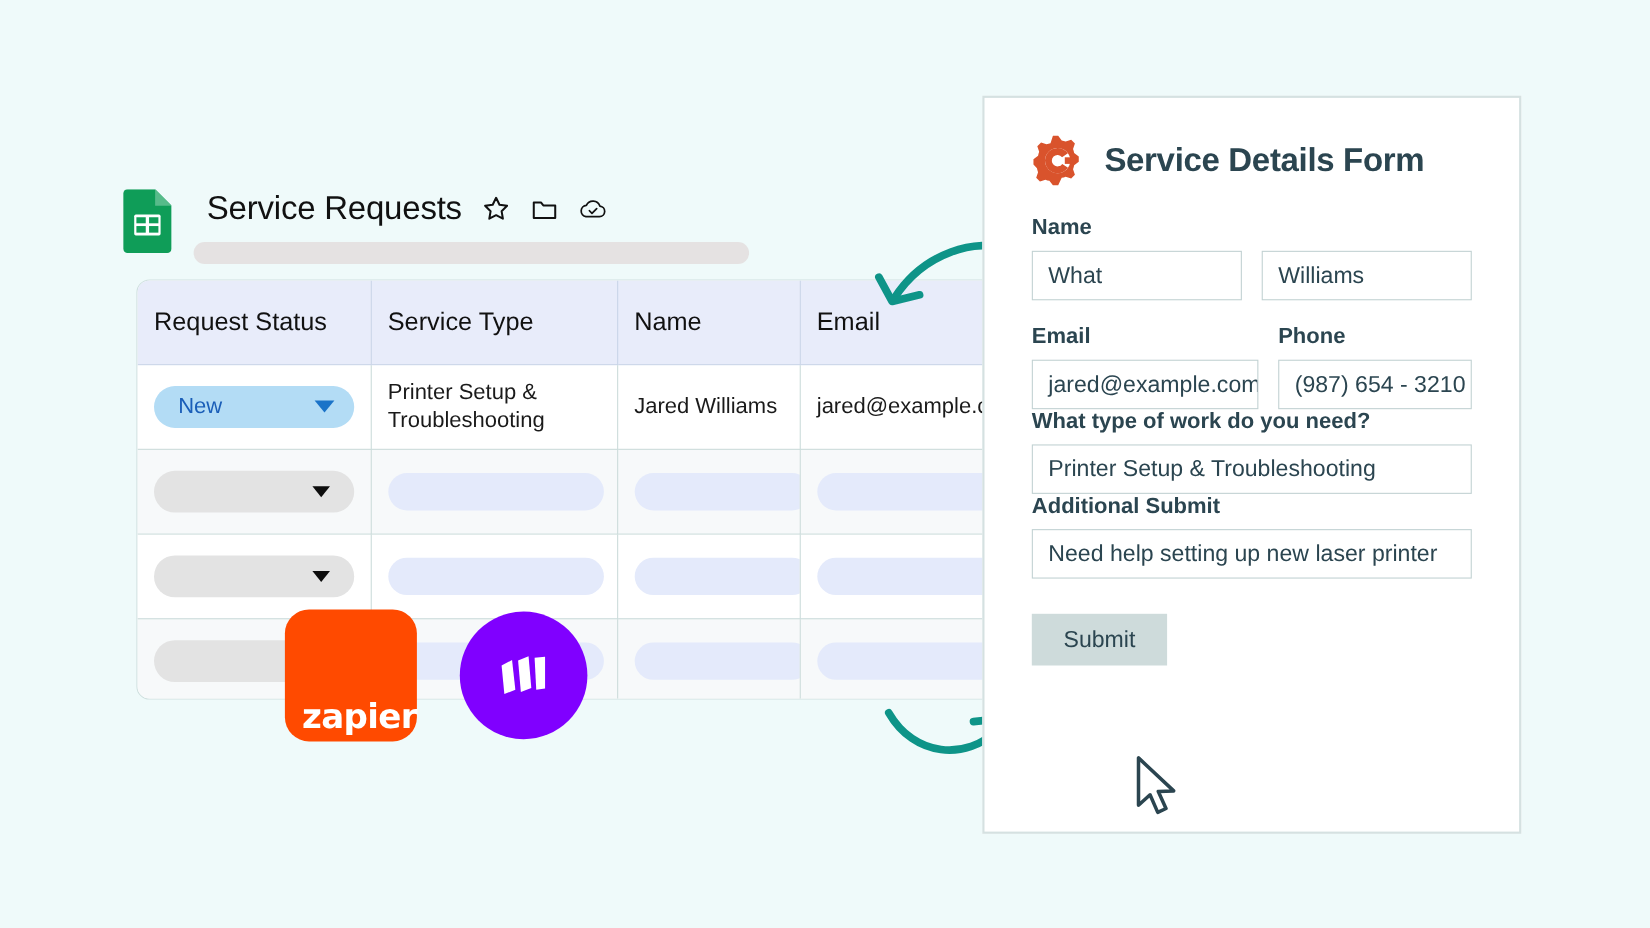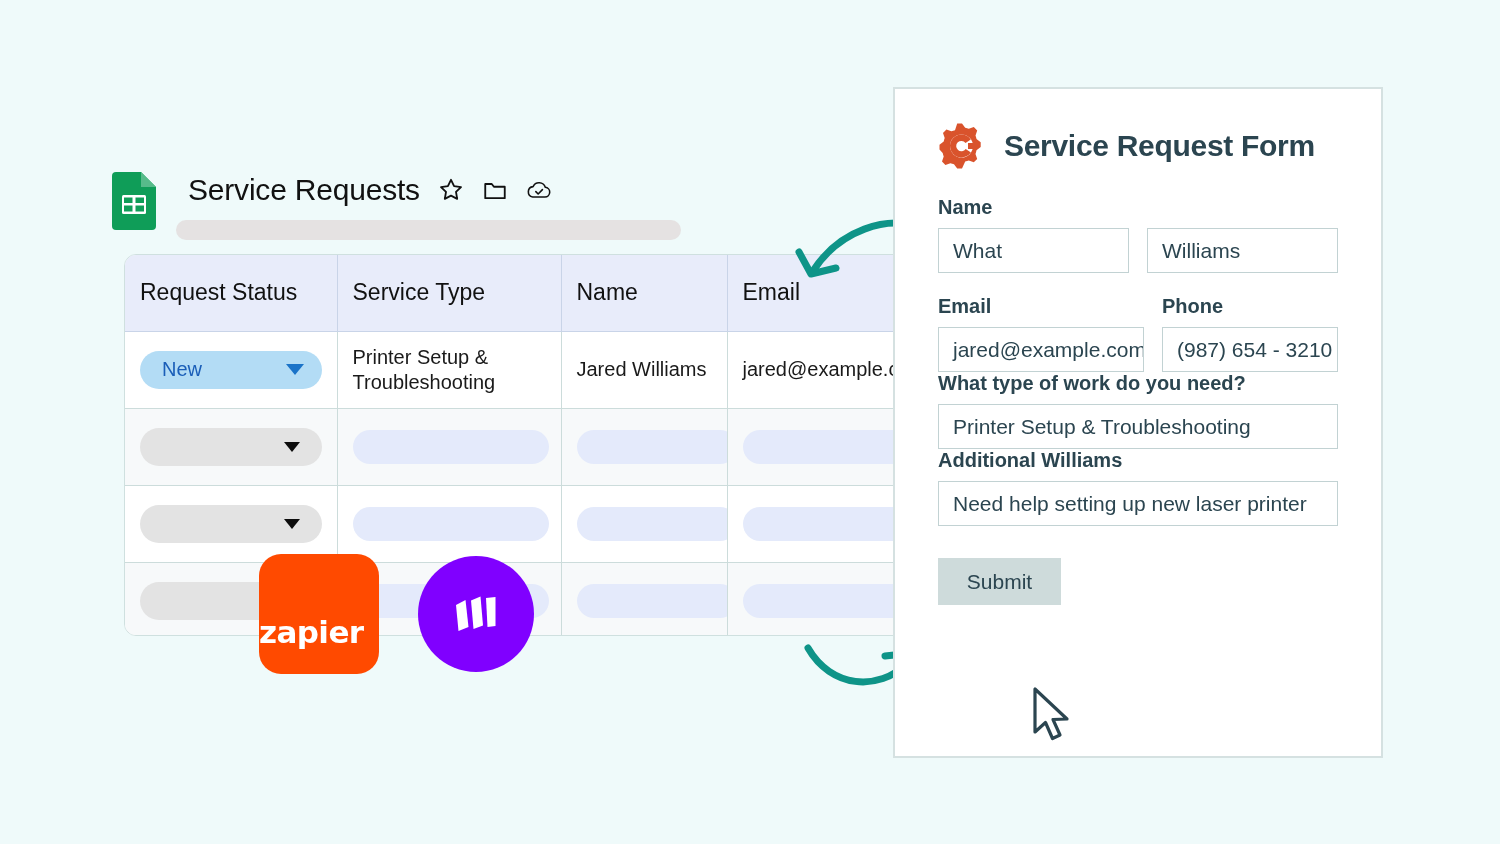--- a/index.html
+++ b/index.html
@@ -175,22 +175,22 @@
 
   
   .zapier-logo {
     position: absolute;
     left: 259px; top: 554px;
     width: 120px; height: 120px;
     background: #ff4a00;
     border-radius: 22px;
     display: flex;
     align-items: flex-end;
-    justify-content: flex-start;
-    padding-bottom: 24px;
+    justify-content: flex-end;
+    padding-bottom: 4px;
     z-index: 6;
   }
   .zapier-logo .word {
     color: #ffffff;
     font-size: 31px;
     font-weight: 700;
     letter-spacing: -0.6px;
     font-family: "DejaVu Sans", sans-serif;
   }
 
@@ -442,21 +442,21 @@
 
   <div class="form-panel">
 
     <div class="form-head">
       <svg class="gear-icon" viewBox="0 0 48 48">
         <path d="M24 1.5l3.2 4.2a19 19 0 0 1 3.6 1.0l5-1.6 3.4 3.4-1.7 5a19 19 0 0 1 1.0 3.6l4.2 3.2v4.8l-4.2 3.2a19 19 0 0 1-1.0 3.6l1.7 5-3.4 3.4-5-1.7a19 19 0 0 1-3.6 1.0L24 46.5h-4.8l-3.2-4.2a19 19 0 0 1-3.6-1.0l-5 1.7-3.4-3.4 1.7-5a19 19 0 0 1-1.0-3.6L1.5 27.6v-4.8l4.2-3.2a19 19 0 0 1 1.0-3.6l-1.7-5 3.4-3.4 5 1.6a19 19 0 0 1 3.6-1.0L19.2 1.5z" fill="#d9532c"></path>
         <circle cx="23.5" cy="24" r="11.5" fill="#ffffff"></circle>
         <path d="M23.5 12.5a11.5 11.5 0 1 0 9.4 18.1l-5.2-3.6a5.2 5.2 0 1 1-.2-6.1l5.3-3.5a11.5 11.5 0 0 0-9.3-4.9z" fill="#d9532c"></path>
         <rect x="30" y="21" width="10" height="6" fill="#d9532c"></rect>
       </svg>
-      <div class="form-title">Service Request Form</div>
+      <div class="form-title">Service Details Form</div>
     </div>
 
     <div>
       <div class="field-label">Name</div>
       <div class="row2">
         <div class="txt-input">What</div>
         <div class="txt-input">Williams</div>
       </div>
     </div>
 
@@ -468,21 +468,21 @@
       <div class="txt-input" style="flex:0 0 206px;">jared@example.com</div>
       <div class="txt-input">(987) 654 - 3210</div>
     </div>
 
     <div class="block">
       <div class="field-label">What type of work do you need?</div>
       <div class="txt-input">Printer Setup &amp; Troubleshooting</div>
     </div>
 
     <div class="block">
-      <div class="field-label">Additional Williams</div>
+      <div class="field-label">Additional Submit</div>
       <div class="txt-input">Need help setting up new laser printer</div>
     </div>
 
     <div class="submit-btn">Submit</div>
   </div>
 
   <svg class="cursor-arrow" viewBox="0 0 46 60">
     <path d="M4 3 L4 46 L14.5 36.5 L21.5 52.5 L29 49 L22 33.5 L36 33 Z" fill="#ffffff" stroke="#2b4550" stroke-width="3.2" stroke-linejoin="round"></path>
   </svg>
 

